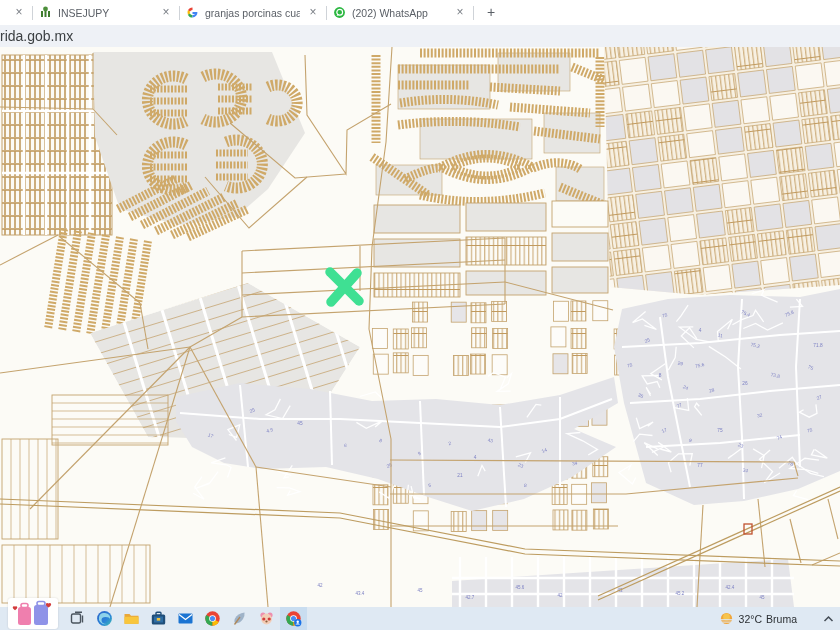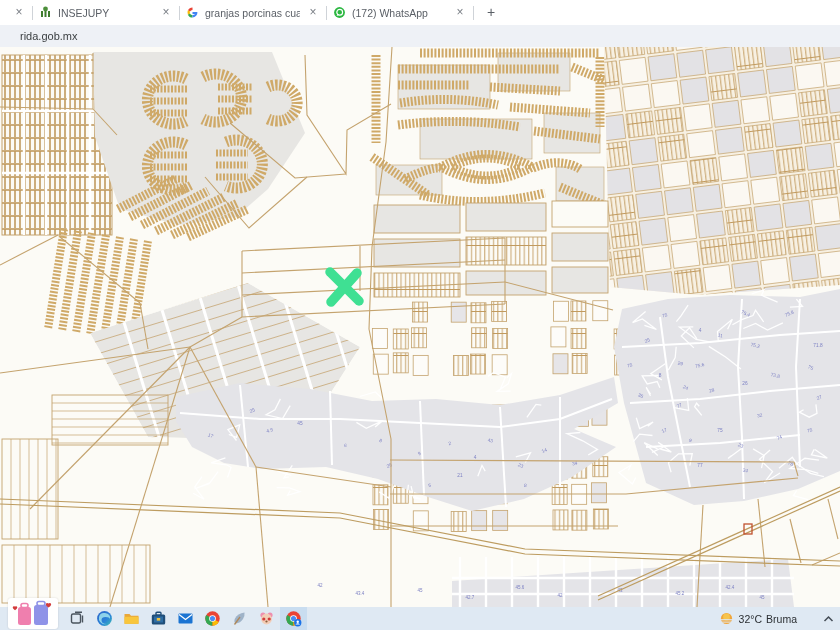--- a/index.html
+++ b/index.html
@@ -8,21 +8,21 @@
   .chrome-top{position:absolute;top:0;left:0;width:840px;height:47px;background:#fff;}
   .tabstrip{display:flex;align-items:flex-end;height:25px;background:#fff;}
   .tab{display:flex;align-items:center;height:25px;padding:0 6px;min-width:0;position:relative;}
   .tab .title{font-size:10.5px;color:#5a5f66;white-space:nowrap;overflow:hidden;max-width:95px;margin:0 6px;}
   .tab .close{font-size:12px;color:#7a7f86;width:14px;height:14px;line-height:13px;text-align:center;border-radius:7px;margin-left:auto;}
   .tab-sep{width:1px;height:14px;background:#cfd3d8;margin-bottom:5px;}
   .tab-partial{width:20px;justify-content:center;background:#fff;border-top-right-radius:8px;}
   .tab-regular{width:134px;}
   .newtab{font-size:14px;color:#5a5f66;margin:0 0 3px 8px;width:18px;height:18px;line-height:17px;text-align:center;border-radius:9px;}
   .urlrow{height:22px;background:#eef1f6;border-bottom:1px solid #d8dce0;display:flex;align-items:center;}
-  .urltext{font-size:11px;color:#3c4043;padding-left:20px;}
+  .urltext{font-size:14px;color:#3c4043;padding-left:0;}
   .favicon{width:13px;height:13px;flex:0 0 13px;}
   
   .mapwrap{position:absolute;top:47px;left:0;width:840px;height:560px;background:#fcfbf6;}
   
   .taskbar{position:absolute;bottom:0;left:0;width:840px;height:23px;background:#dfe9f3;display:flex;align-items:center;gap:20px;}
   .tb-icons{display:flex;align-items:center;height:23px;margin-left:64px;}
   .tb-item{position:relative;width:27px;height:23px;display:flex;align-items:center;justify-content:center;}
   .tb-item.active{background:#c9ddf0;}
   .sticker{position:absolute;left:8px;bottom:1px;width:50px;height:31px;background:#fff;border-radius:3px;box-shadow:0 0 2px rgba(0,0,0,.15);}
   .tb-right{margin-left:auto;display:flex;align-items:center;height:23px;padding-right:6px;}
@@ -61,21 +61,21 @@
         <span class="title">granjas porcinas cuanta distan…</span>
         <span class="close">×</span>
       </div>
       <div class="tab-sep"></div>
       <div class="tab tab-regular">
         <svg class="favicon" viewBox="0 0 13 13">
           <circle cx="6.5" cy="6.5" r="5.4" fill="#2bb741"></circle>
           <circle cx="6.7" cy="6.2" r="2.9" fill="none" stroke="#fff" stroke-width="1.2"></circle>
           <path d="M3.6 9.9 L4.6 7.6 L6 8.9 Z" fill="#fff"></path>
         </svg>
-        <span class="title">(172) WhatsApp</span>
+        <span class="title">(202) WhatsApp</span>
         <span class="close">×</span>
       </div>
       <div class="tab-sep"></div>
       <span class="newtab">+</span>
     </div>
     <div class="urlrow">
       <span class="urltext">rida.gob.mx</span>
     </div>
   </div>
 

